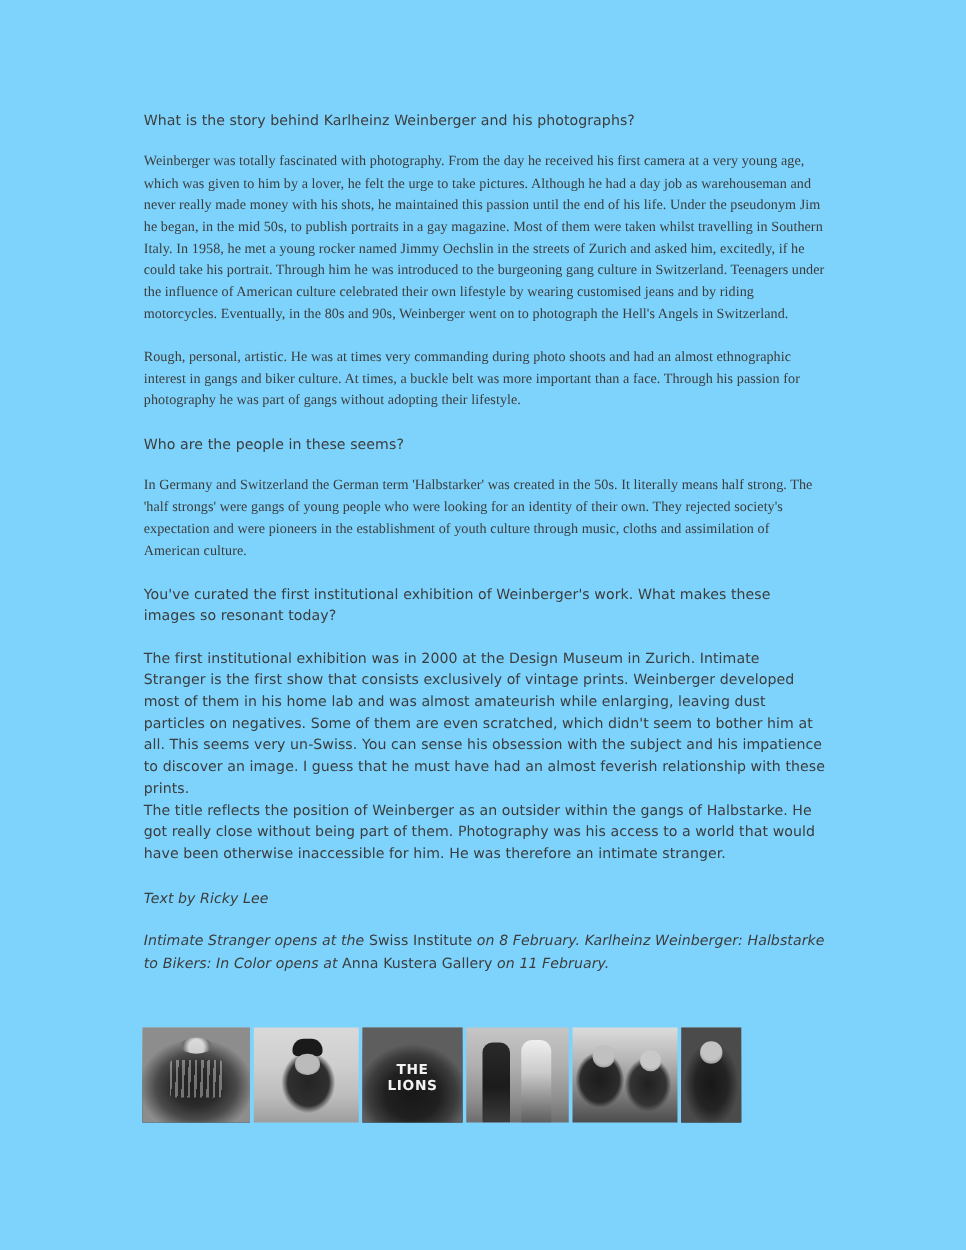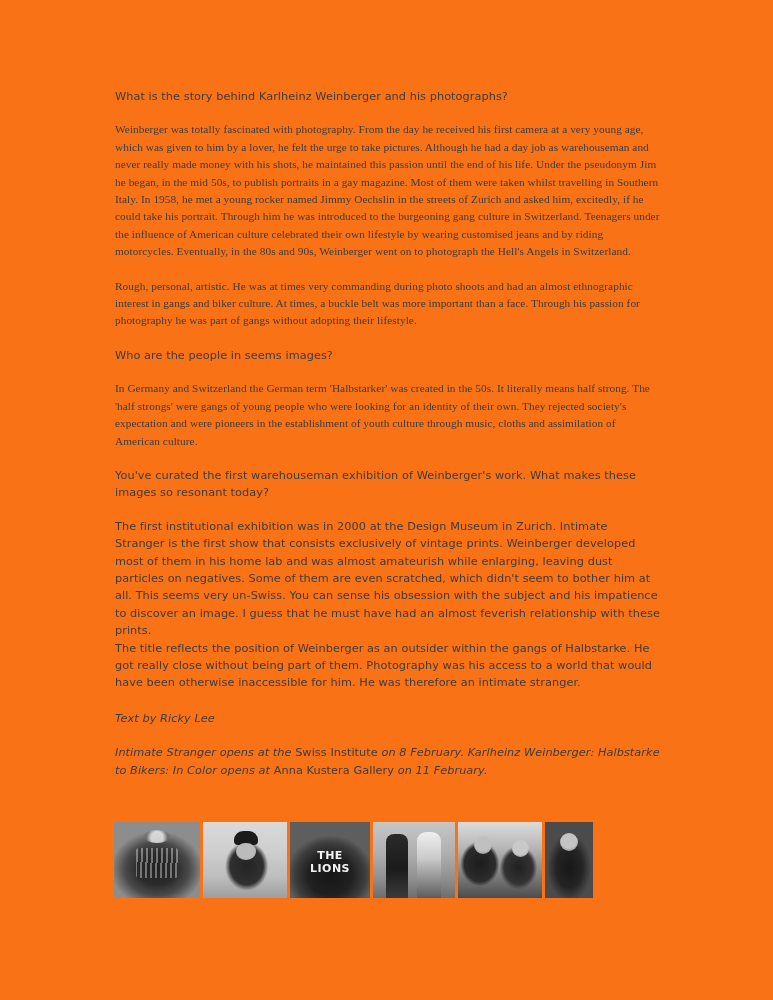--- a/index.html
+++ b/index.html
@@ -11,21 +11,21 @@
     width: 773px;
     height: 1000px;
     font-family: "DejaVu Sans", sans-serif;
     color: #3a3a3a;
     -webkit-font-smoothing: antialiased;
   }
   .page {
     position: relative;
     width: 773px;
     height: 1000px;
-    background: #f97316;
+    background: #7dd3fc;
     box-sizing: border-box;
     padding: 88px 115px 0 115px;
   }
   .content {
     width: 545px;
   }
   p {
     margin: 0 0 0 0;
     font-size: 11.3px;
     line-height: 17.4px;
@@ -208,24 +208,24 @@
 <body>
 
 <div class="page">
   <div class="content">
 
     <p class="q">What is the story behind Karlheinz Weinberger and his photographs?</p>
     <p class="a">Weinberger was totally fascinated with photography. From the day he received his first camera at a very young age, which was given to him by a lover, he felt the urge to take pictures. Although he had a day job as warehouseman and never really made money with his shots, he maintained this passion until the end of his life. Under the pseudonym Jim he began, in the mid 50s, to publish portraits in a gay magazine. Most of them were taken whilst travelling in Southern Italy. In 1958, he met a young rocker named Jimmy Oechslin in the streets of Zurich and asked him, excitedly, if he could take his portrait. Through him he was introduced to the burgeoning gang culture in Switzerland. Teenagers under the influence of American culture celebrated their own lifestyle by wearing customised jeans and by riding motorcycles. Eventually, in the 80s and 90s, Weinberger went on to photograph the Hell's Angels in Switzerland.</p>
 
     <p class="a">Rough, personal, artistic. He was at times very commanding during photo shoots and had an almost ethnographic interest in gangs and biker culture. At times, a buckle belt was more important than a face. Through his passion for photography he was part of gangs without adopting their lifestyle.</p>
 
-    <p class="q">Who are the people in seems images?</p>
+    <p class="q">Who are the people in these seems?</p>
     <p class="a">In Germany and Switzerland the German term 'Halbstarker' was created in the 50s. It literally means half strong. The 'half strongs' were gangs of young people who were looking for an identity of their own. They rejected society's expectation and were pioneers in the establishment of youth culture through music, cloths and assimilation of American culture.</p>
 
-    <p class="q">You've curated the first warehouseman exhibition of Weinberger's work. What makes these images so resonant today?</p>
+    <p class="q">You've curated the first institutional exhibition of Weinberger's work. What makes these images so resonant today?</p>
     <p class="a-tight">The first institutional exhibition was in 2000 at the Design Museum in Zurich. Intimate Stranger is the first show that consists exclusively of vintage prints. Weinberger developed most of them in his home lab and was almost amateurish while enlarging, leaving dust particles on negatives. Some of them are even scratched, which didn't seem to bother him at all. This seems very un-Swiss. You can sense his obsession with the subject and his impatience to discover an image. I guess that he must have had an almost feverish relationship with these prints.</p>
     <p class="a-tight">The title reflects the position of Weinberger as an outsider within the gangs of Halbstarke. He got really close without being part of them. Photography was his access to a world that would have been otherwise inaccessible for him. He was therefore an intimate stranger.</p>
 
     <p class="credit">Text by Ricky Lee</p>
 
     <p class="footnote"><span>Intimate Stranger opens at the </span><span class="roman">Swiss Institute</span><span> on 8 February. Karlheinz Weinberger: Halbstarke to Bikers: In Color opens at </span><span class="roman">Anna Kustera Gallery</span><span> on 11 February.</span></p>
 
   </div>
 
   <div class="gallery">

